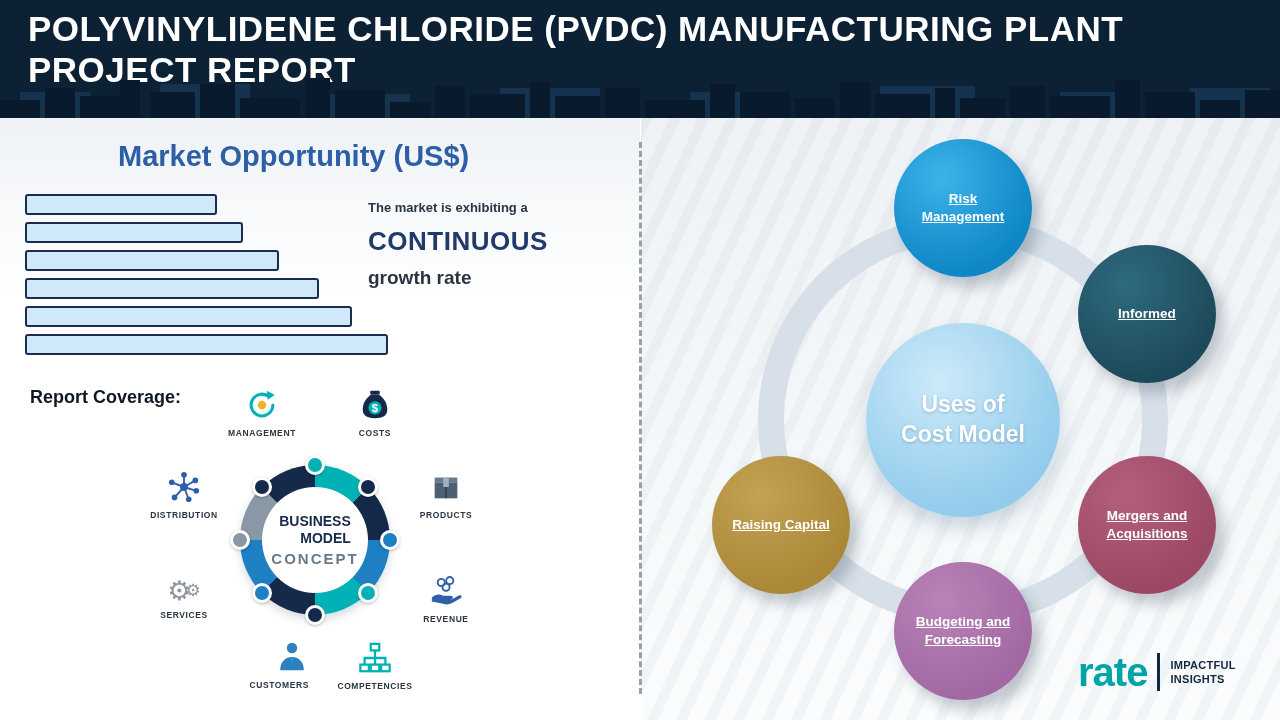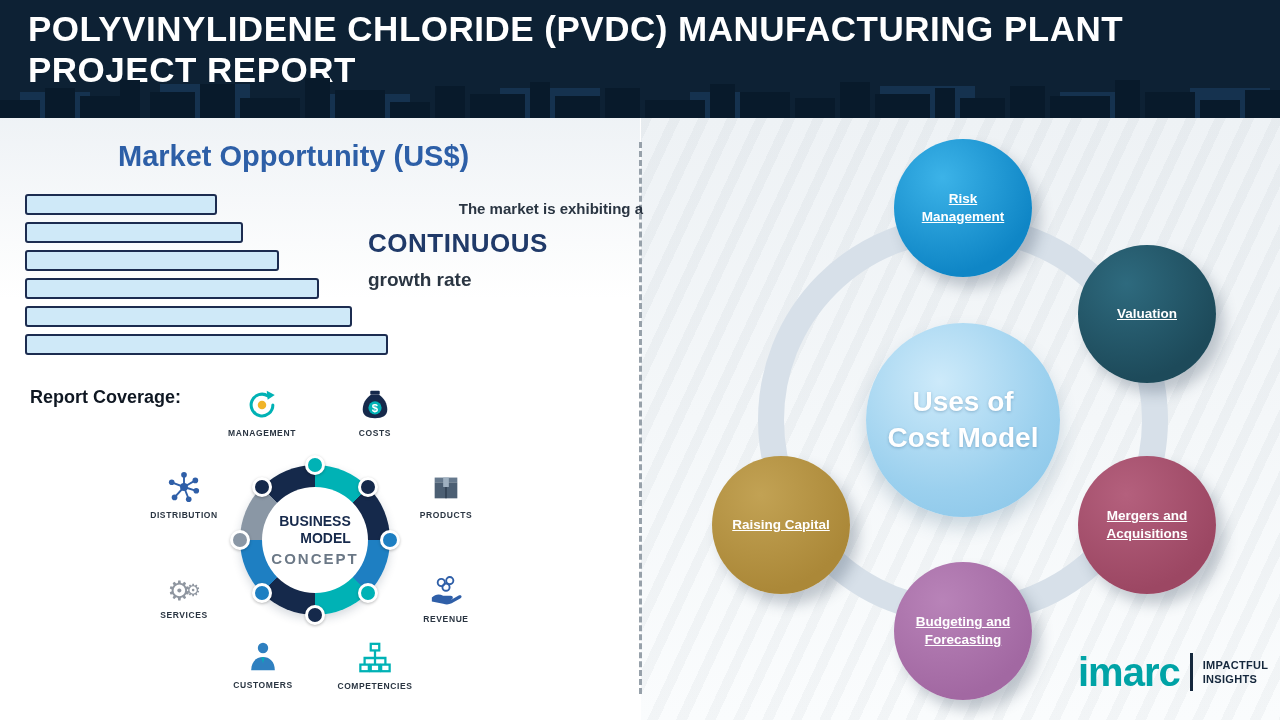--- a/index.html
+++ b/index.html
@@ -19,21 +19,21 @@
             background:repeating-linear-gradient(115deg,rgba(90,110,125,.05) 0 10px,rgba(0,0,0,0) 10px 26px),
                        linear-gradient(#eef2f5,#fafcfd);}
   .divider{position:absolute;left:639px;top:142px;height:552px;border-left:3px dashed #97a1aa;}
 
   
   .market-title{position:absolute;left:118px;top:140px;font-size:29px;font-weight:700;color:#2d5fa7;}
   .bar-chart{position:absolute;left:25px;top:194px;width:363px;}
   .bar{height:21px;margin-bottom:7px;background:#cfe9f8;border:2px solid #1c2c50;border-radius:3px;
        box-sizing:border-box;}
   .growth{position:absolute;left:368px;top:200px;width:275px;}
-  .growth-l1{font-size:15px;font-weight:700;color:#2a3542;text-align:right;}
+  .growth-l1{font-size:13px;font-weight:700;color:#2a3542;}
   .growth-em{font-size:26px;font-weight:700;color:#203a69;margin-top:11px;letter-spacing:.5px;}
   .growth-l2{font-size:19px;font-weight:700;color:#2a3542;margin-top:10px;}
   .coverage-label{position:absolute;left:30px;top:387px;font-size:18px;font-weight:700;color:#0f1722;}
 
   
   .bm-ring{position:absolute;left:240px;top:465px;width:150px;height:150px;border-radius:50%;
            background:conic-gradient(#00b2b5 0 12.5%,#15294b 12.5% 25%,#1e7fc2 25% 37.5%,#00b2b5 37.5% 50%,
                                      #15294b 50% 62.5%,#1e7fc2 62.5% 75%,#8a97a5 75% 87.5%,#15294b 87.5% 100%);
            box-shadow:0 4px 10px rgba(30,50,80,.18);}
   .bm-inner{position:absolute;left:22px;top:22px;width:106px;height:106px;border-radius:50%;background:#ffffff;
@@ -48,21 +48,21 @@
   .bm-label{display:block;font-size:8.5px;font-weight:700;letter-spacing:.6px;color:#2a3542;margin-top:2px;}
   .gears{height:34px;line-height:34px;color:#8f96a0;}
   .gear-big{font-size:27px;}
   .gear-small{font-size:17px;margin-left:-6px;vertical-align:4px;}
 
   
   .big-ring{position:absolute;left:758px;top:215px;width:358px;height:358px;border:26px solid #d7e0e9;
             border-radius:50%;box-sizing:content-box;}
   .center-circle{position:absolute;left:866px;top:323px;width:194px;height:194px;border-radius:50%;
                  display:flex;flex-direction:column;align-items:center;justify-content:center;
-                 color:#ffffff;font-weight:700;font-size:28px;line-height:1.3;text-align:center;
+                 color:#ffffff;font-weight:700;font-size:23px;line-height:1.3;text-align:center;
                  text-shadow:0 1px 3px rgba(40,90,130,.35);box-shadow:0 10px 18px rgba(70,110,140,.25);}
   .sat{position:absolute;width:138px;height:138px;border-radius:50%;display:flex;align-items:center;
        justify-content:center;text-align:center;color:#ffffff;font-weight:700;font-size:13.5px;
        line-height:1.3;padding:14px;box-sizing:border-box;box-shadow:8px 10px 14px rgba(50,70,90,.28);text-decoration:underline;}
   .sat-risk{left:894px;top:139px;}
   .sat-informed{left:712px;top:245px;}
   .sat-valuation{left:1078px;top:245px;}
   .sat-raising{left:712px;top:456px;}
   .sat-mergers{left:1078px;top:456px;}
   .sat-budgeting{left:894px;top:562px;}
@@ -228,21 +228,21 @@
   <div class="bm-item" style="left:400px;top:574px;">
     <svg viewBox="0 0 36 36">
       <circle cx="13" cy="9" r="3.8" fill="none" stroke="#2f5fa8" stroke-width="2"></circle>
       <circle cx="22" cy="7" r="3.8" fill="none" stroke="#2f5fa8" stroke-width="2"></circle>
       <circle cx="18" cy="14" r="3.8" fill="none" stroke="#2f5fa8" stroke-width="2"></circle>
       <path d="M3 25c4-4 8-4 12-2h8c3 0 3 4 0 4h-8 9l7-4c3-1.5 5 1 2 3l-9 5c-3 1.5-6 1.5-9 .5L3 29z" fill="#2f5fa8"></path>
     </svg>
     <span class="bm-label">REVENUE</span>
   </div>
 
-  <div class="bm-item" style="left:217px;top:640px;">
+  <div class="bm-item" style="left:217px;top:640px;text-align:right;">
     <svg viewBox="0 0 36 36">
       <circle cx="18" cy="8.5" r="5.5" fill="#2f80c0"></circle>
       <path d="M5.5 32c0-9 5.5-14 12.5-14s12.5 5 12.5 14z" fill="#2f80c0"></path>
       <path d="M16.5 18.5l1.5 6 1.5-6z" fill="#00b2b5"></path>
     </svg>
     <span class="bm-label">CUSTOMERS</span>
   </div>
 
   <div class="bm-item" style="left:329px;top:641px;">
     <svg viewBox="0 0 36 36" fill="none" stroke="#00b2b5" stroke-width="2.4">
@@ -259,34 +259,34 @@
 
   <div class="center-circle" style="background: radial-gradient(circle at 38% 30%, rgb(205, 234, 250), rgb(155, 208, 238) 60%, rgb(133, 195, 231));">
     <div>Uses of</div>
     <div>Cost Model</div>
   </div>
 
   <div class="sat sat-risk" style="background: radial-gradient(circle at 35% 28%, rgb(60, 179, 232), rgb(15, 134, 198) 72%);">
     <span>Risk Management</span>
   </div>
   <div class="sat sat-valuation" style="background: radial-gradient(circle at 35% 28%, rgb(46, 106, 126), rgb(29, 74, 90) 72%);">
-    <span>Valuation</span>
+    <span>Informed</span>
   </div>
   <div class="sat sat-raising" style="background: radial-gradient(circle at 35% 28%, rgb(194, 162, 84), rgb(171, 136, 56) 72%);">
     <span>Raising Capital</span>
   </div>
   <div class="sat sat-mergers" style="background: radial-gradient(circle at 35% 28%, rgb(180, 96, 125), rgb(156, 71, 99) 72%);">
     <span>Mergers and Acquisitions</span>
   </div>
   <div class="sat sat-budgeting" style="background: radial-gradient(circle at 35% 28%, rgb(184, 131, 184), rgb(162, 104, 162) 72%);">
     <span>Budgeting and Forecasting</span>
   </div>
 
   <div class="logo">
-    <div class="logo-word">imarc</div>
+    <div class="logo-word">rate</div>
     <div class="logo-sep"></div>
     <div class="logo-tag">
       <div>IMPACTFUL</div>
       <div>INSIGHTS</div>
     </div>
   </div>
 
 </div>
 
 </body></html>

